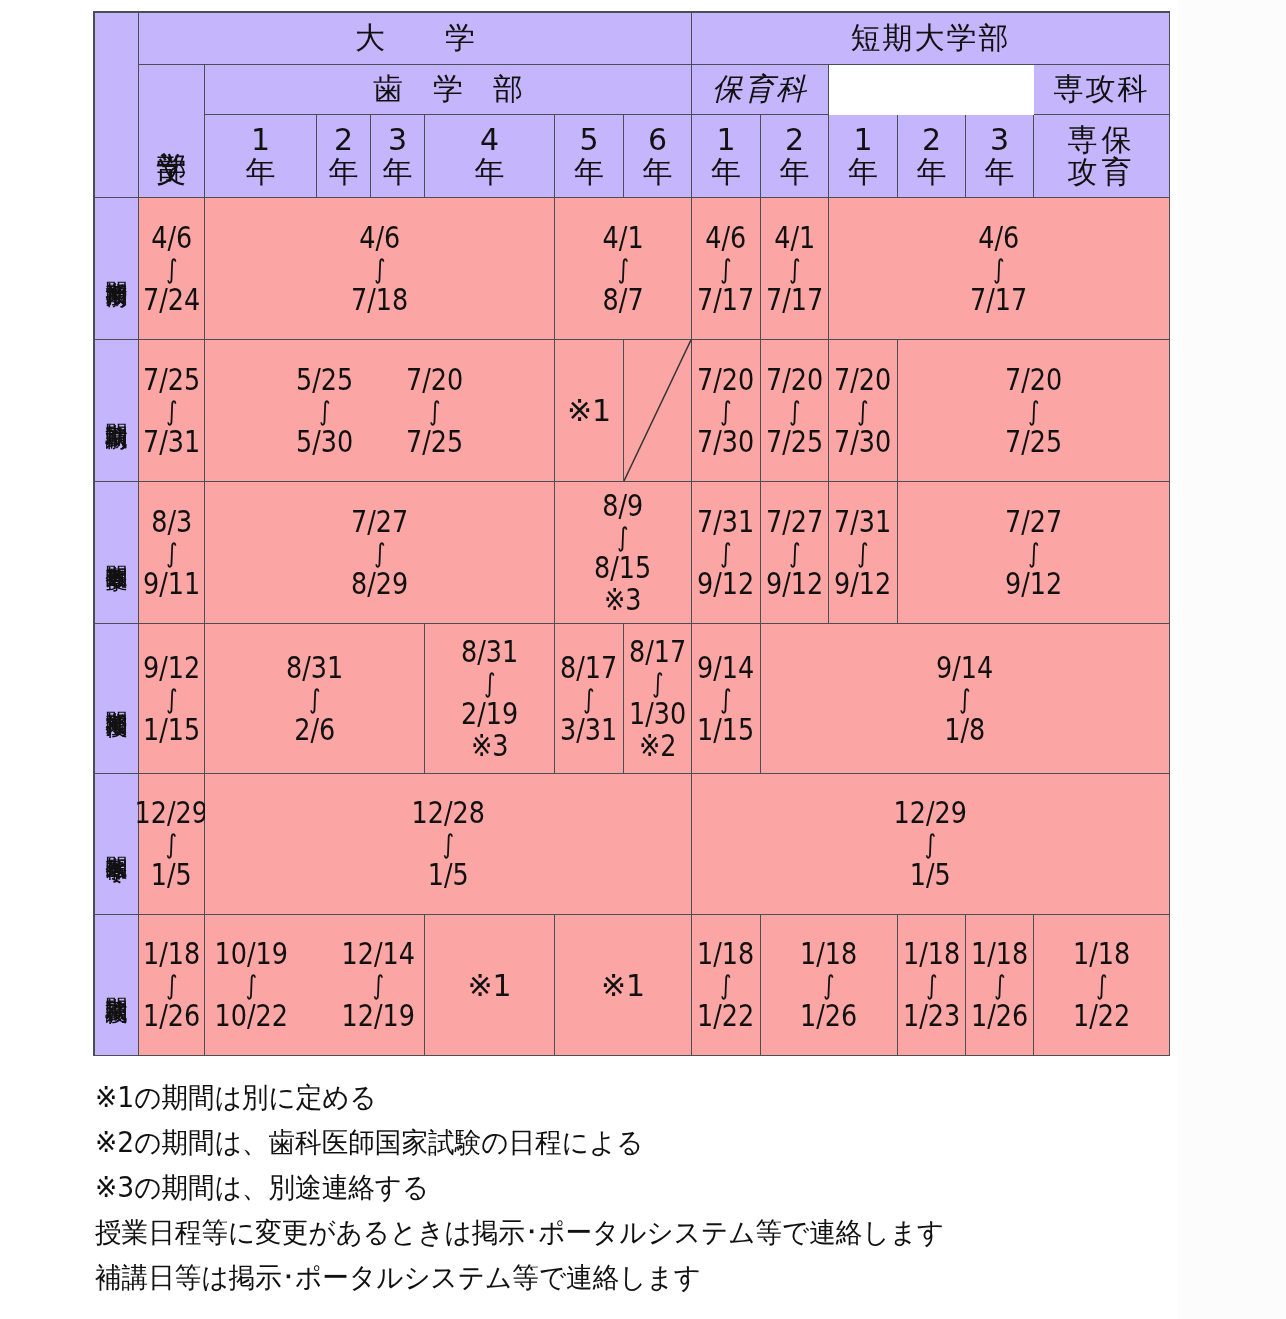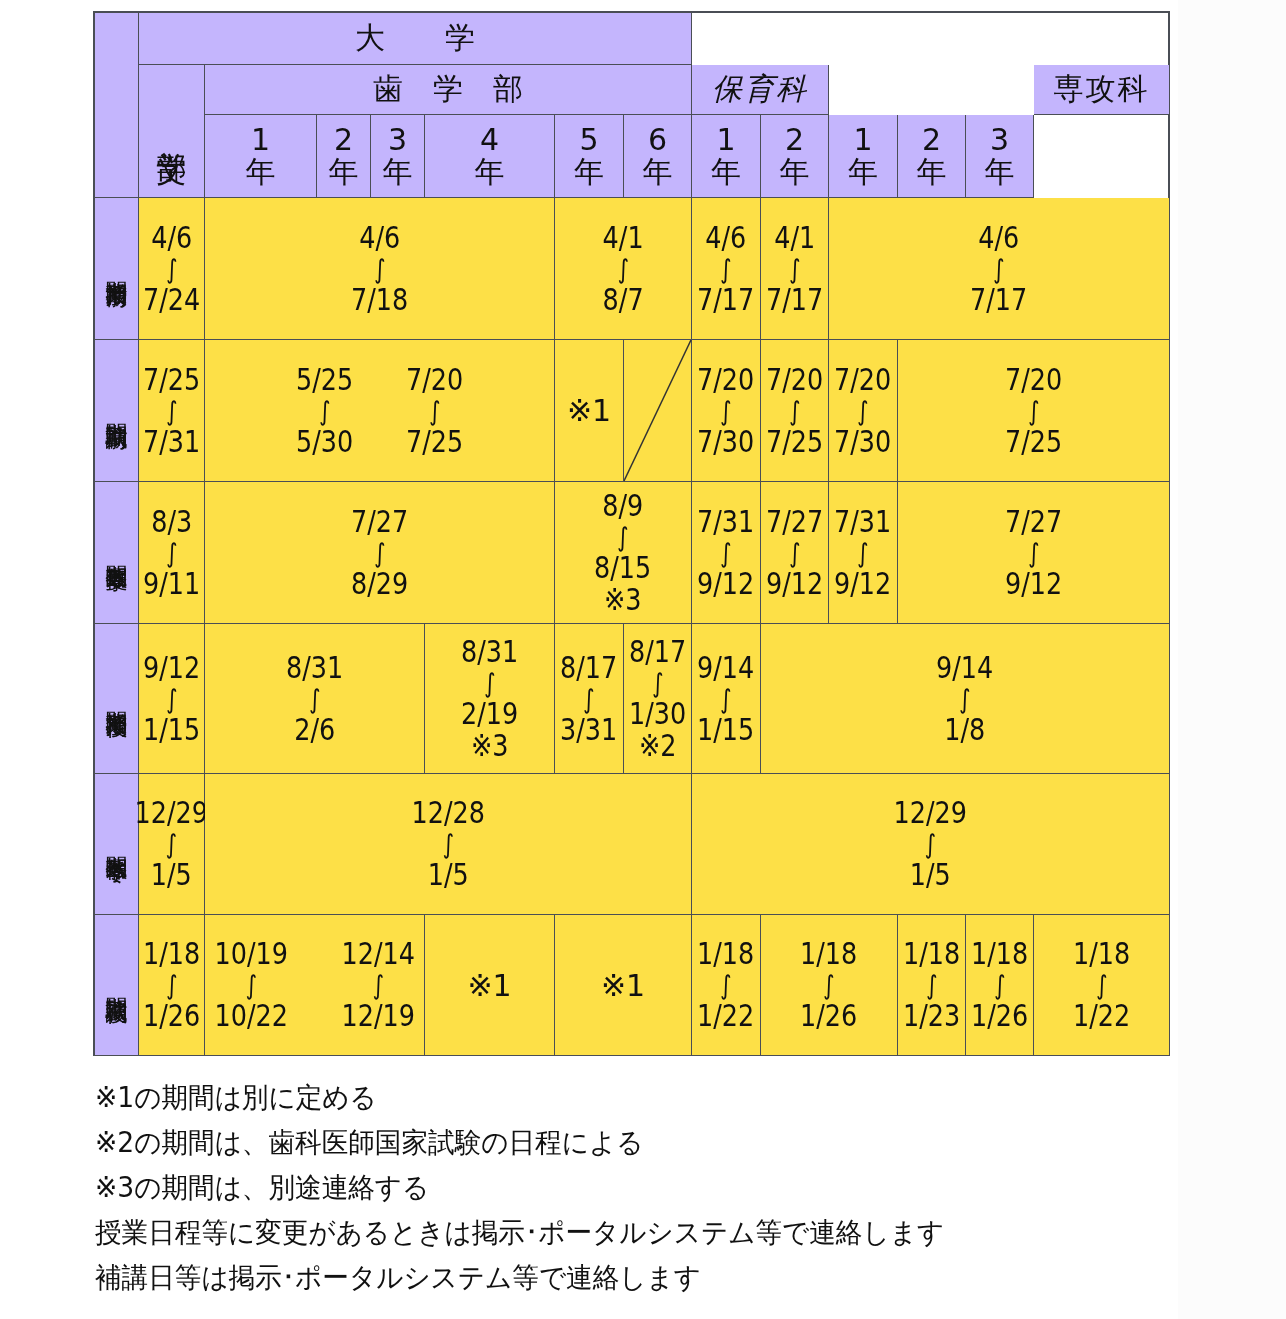--- a/index.html
+++ b/index.html
@@ -10,21 +10,21 @@
   .side-deco { position: absolute; left: 1178px; top: 0; width: 108px; height: 1319px; background: #fcfcfc; }
   .grid {
     position: absolute; left: 93px; top: 11px; width: 1077px; height: 1045px;
     border: 2px solid #4a4e55; box-sizing: border-box;
   }
   .cell {
     position: absolute; box-sizing: border-box; border-right: 1.5px solid #4a4e55; border-bottom: 1.5px solid #4a4e55;
     display: flex; align-items: center; justify-content: center; text-align: center;
   }
   .hdr { background: #c4b5fd; }
-  .body { background: #fde047; }
+  .body { background: #fca5a5; }
   .hdr-text { font-size: 30px; letter-spacing: 2px; }
   .spaced { letter-spacing: 60px; padding-left: 60px; }
   .spaced2 { letter-spacing: 30px; padding-left: 30px; }
   .yr { font-size: 30px; line-height: 32px; display: flex; flex-direction: column; align-items: center; }
   .vert { writing-mode: vertical-rl; font-size: 22px; line-height: 24px; letter-spacing: -1px; }
   .vert-lg { writing-mode: vertical-rl; font-size: 30px; line-height: 32px; letter-spacing: -2px; }
   .range { display: flex; flex-direction: column; align-items: center; font-size: 30px; line-height: 32px; transform: scaleX(0.85); }
   .range .tilde { font-size: 26px; line-height: 30px; }
   .note { font-size: 30px; }
   .pair { display: flex; gap: 42px; }
@@ -36,20 +36,23 @@
 <body>
 
 <div class="side-deco"></div>
 
 <div class="grid">
 
   <div class="cell hdr" style="left:0;top:0;width:44px;height:185px;"></div>
   <div class="cell hdr hdr-text" style="left:44px;top:0;width:553px;height:52px;">
       <span class="spaced">大学</span>
     </div>
+  <div class="cell hdr hdr-text" style="left:597px;top:0;width:478px;height:52px;">
+      <span>短期大学部</span>
+    </div>
 
   <div class="cell hdr" style="left:44px;top:52px;width:66px;height:133px;">
       <span class="vert-lg">文学部</span>
     </div>
   <div class="cell hdr hdr-text" style="left:110px;top:52px;width:487px;height:50px;">
       <span class="spaced2">歯学部</span>
     </div>
   <div class="cell hdr hdr-text" style="left:597px;top:52px;width:137px;height:50px;font-style:italic;">
       <span>保育科</span>
     </div>
@@ -116,20 +119,26 @@
         <span>2</span>
         <span>年</span>
       </div>
     </div>
   <div class="cell hdr" style="left:871px;top:102px;width:68px;height:83px;">
       <div class="yr">
         <span>3</span>
         <span>年</span>
       </div>
     </div>
+  <div class="cell hdr" style="left:939px;top:102px;width:136px;height:83px;">
+    <div class="yr" style="letter-spacing:4px;">
+      <span><span>専</span><span>保</span></span>
+      <span><span>攻</span><span>育</span></span>
+    </div>
+  </div>
 
   <div class="cell hdr" style="left:0;top:185px;width:44px;height:142px;">
       <span class="vert">前期授業期間</span>
     </div>
   <div class="cell hdr" style="left:0;top:327px;width:44px;height:142px;">
       <span class="vert">前期試験期間</span>
     </div>
   <div class="cell hdr" style="left:0;top:469px;width:44px;height:142px;">
       <span class="vert">夏季休暇期間</span>
     </div>

